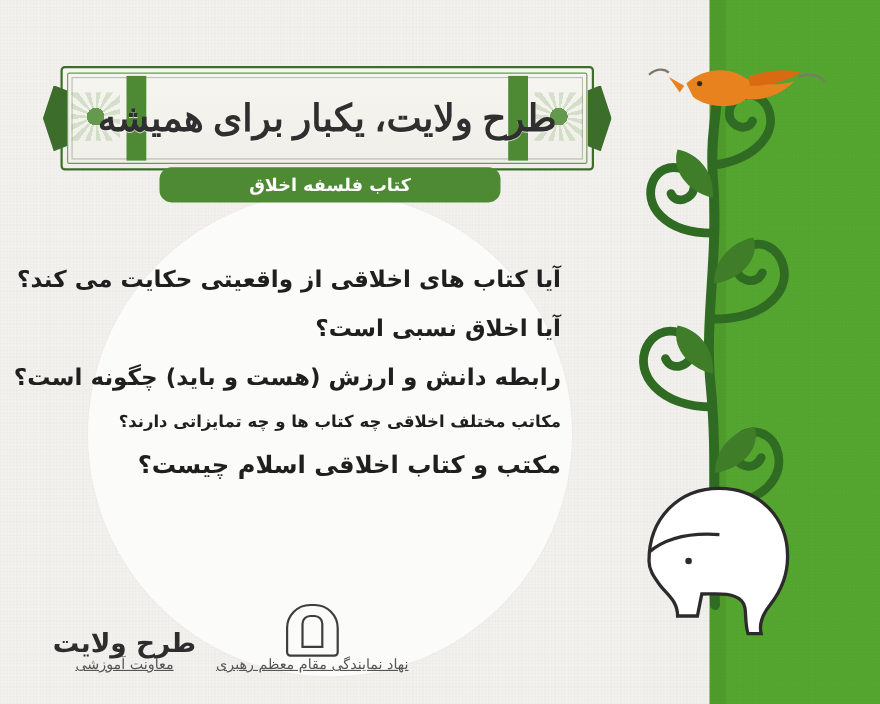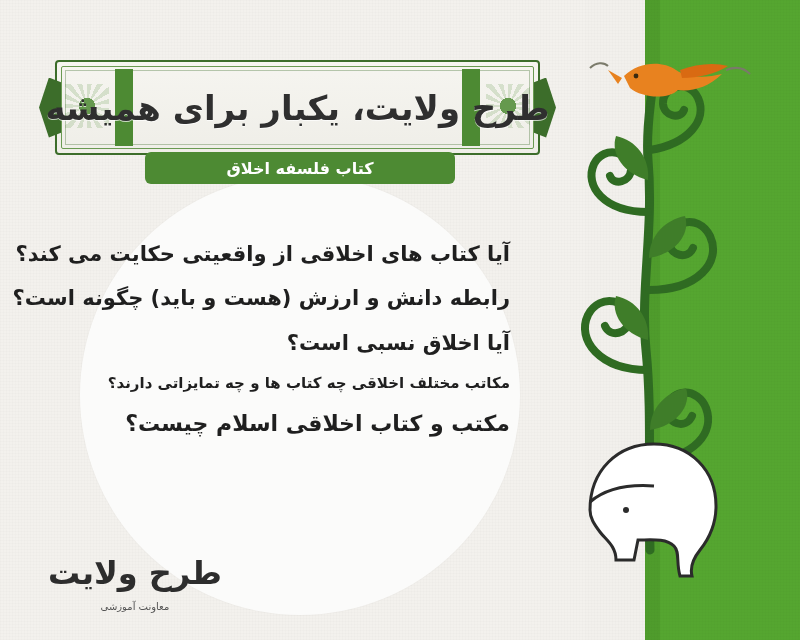--- a/index.html
+++ b/index.html
@@ -60,20 +60,21 @@
     background: #fbfbfa;
     box-shadow: 0 0 0 1px rgba(0,0,0,0.015);
   }
   
   .banner {
     position: absolute;
     left: 55px;
     top: 60px;
     width: 485px;
     height: 95px;
+    font-family: Liberation Serif, serif;
   }
   .banner-frame {
     position: absolute;
     inset: 0;
     border: 2px solid #3c6d2a;
     border-radius: 4px;
     background:
       linear-gradient(180deg, #f6f5f0 0%, #efeee8 100%);
   }
   .banner-frame::before {
@@ -136,21 +137,21 @@
   .subtitle-ribbon {
     position: absolute;
     left: 145px;
     top: 152px;
     width: 310px;
     height: 32px;
     background: #4d8a33;
     display: flex;
     align-items: center;
     justify-content: center;
-    border-radius: 6px;
+    border-radius: 11px;
   }
   .subtitle-ribbon .txt {
     color: #ffffff;
     font-size: 16px;
     font-weight: bold;
     direction: rtl;
   }
   
   .questions {
     position: absolute;
@@ -188,42 +189,43 @@
     bottom: 28px;
     display: flex;
     align-items: flex-end;
     gap: 18px;
   }
   .logo-box {
     text-align: center;
     direction: rtl;
   }
   .logo-caption {
-    font-size: 10px;
+    font-size: 13px;
     color: #555;
-    margin-top: 12px;
+    margin-top: 0;
+    text-decoration: underline;
   }
   .logo-mark-1 {
     width: 44px; height: 44px;
     border: 2px solid #3d3d3d;
     border-radius: 22px 22px 4px 4px;
     position: relative;
     margin: 0 auto;
   }
   .logo-mark-1::before {
     content: "";
     position: absolute;
     left: 50%; top: 8px;
     transform: translateX(-50%);
     width: 16px; height: 26px;
     border: 2px solid #3d3d3d;
     border-radius: 8px 8px 0 0;
   }
   .logo-mark-2 {
-    font-size: 32px;
+    font-size: 24px;
     font-weight: bold;
     color: #2d2d2d;
     line-height: 1;
   }
 </style>
 </head>
 <body>
 
 <div id="poster">
 
@@ -245,22 +247,22 @@
     <div class="banner-green-block r"></div>
     <div class="banner-title">طرح ولایت، یکبار برای همیشه</div>
   </div>
 
   <div class="subtitle-ribbon">
     <span class="txt">کتاب فلسفه اخلاق</span>
   </div>
 
   <div class="questions">
     <p class="q s1">آیا کتاب های اخلاقی از واقعیتی حکایت می کند؟</p>
+    <p class="q s3">آیا اخلاق نسبی است؟</p>
     <p class="q s2">رابطه دانش و ارزش (هست و باید) چگونه است؟</p>
-    <p class="q s3">آیا اخلاق نسبی است؟</p>
     <p class="q s4">مکاتب مختلف اخلاقی چه کتاب ها و چه تمایزاتی دارند؟</p>
     <p class="q s5">مکتب و کتاب اخلاقی اسلام چیست؟</p>
   </div>
 
   <svg class="art" viewBox="0 0 230 540" aria-hidden="true">
 
     <path d="M120 510 C118 430 122 370 116 310 C110 250 124 190 118 120 C116 90 120 70 122 50" fill="none" stroke="#2f6b22" stroke-width="9" stroke-linecap="round"></path>
 
     <path d="M120 420 C165 418 185 392 176 368 C168 347 140 348 138 368 C136 384 156 390 162 376" fill="none" stroke="#2f6b22" stroke-width="8" stroke-linecap="round"></path>
     <path d="M118 330 C70 330 46 300 58 275 C70 252 100 260 99 280 C98 294 80 298 75 286" fill="none" stroke="#2f6b22" stroke-width="8" stroke-linecap="round"></path>
@@ -288,18 +290,22 @@
       <path d="M150 30 C166 24 184 22 198 26 C186 34 168 38 152 38 Z" fill="#d96a12"></path>
       <path d="M92 38 L78 30 L88 44 Z" fill="#e8821f"></path>
       <circle cx="106" cy="36" r="2.4" fill="#3a2a10"></circle>
       <path d="M60 28 C66 22 74 22 78 26" fill="none" stroke="#7a7a6a" stroke-width="2"></path>
       <path d="M196 30 C206 26 214 28 220 34" fill="none" stroke="#7a7a6a" stroke-width="2"></path>
     </g>
   </svg>
 
   <div class="logos">
     <div class="logo-box">
+      <div class="logo-mark-1"></div>
+      <div class="logo-caption">نهاد نمایندگی مقام معظم رهبری</div>
+    </div>
+    <div class="logo-box">
       <div class="logo-mark-2">طرح ولایت</div>
       <div class="logo-caption">معاونت آموزشی</div>
     </div>
   </div>
 
 </div>
 
 </body></html>

